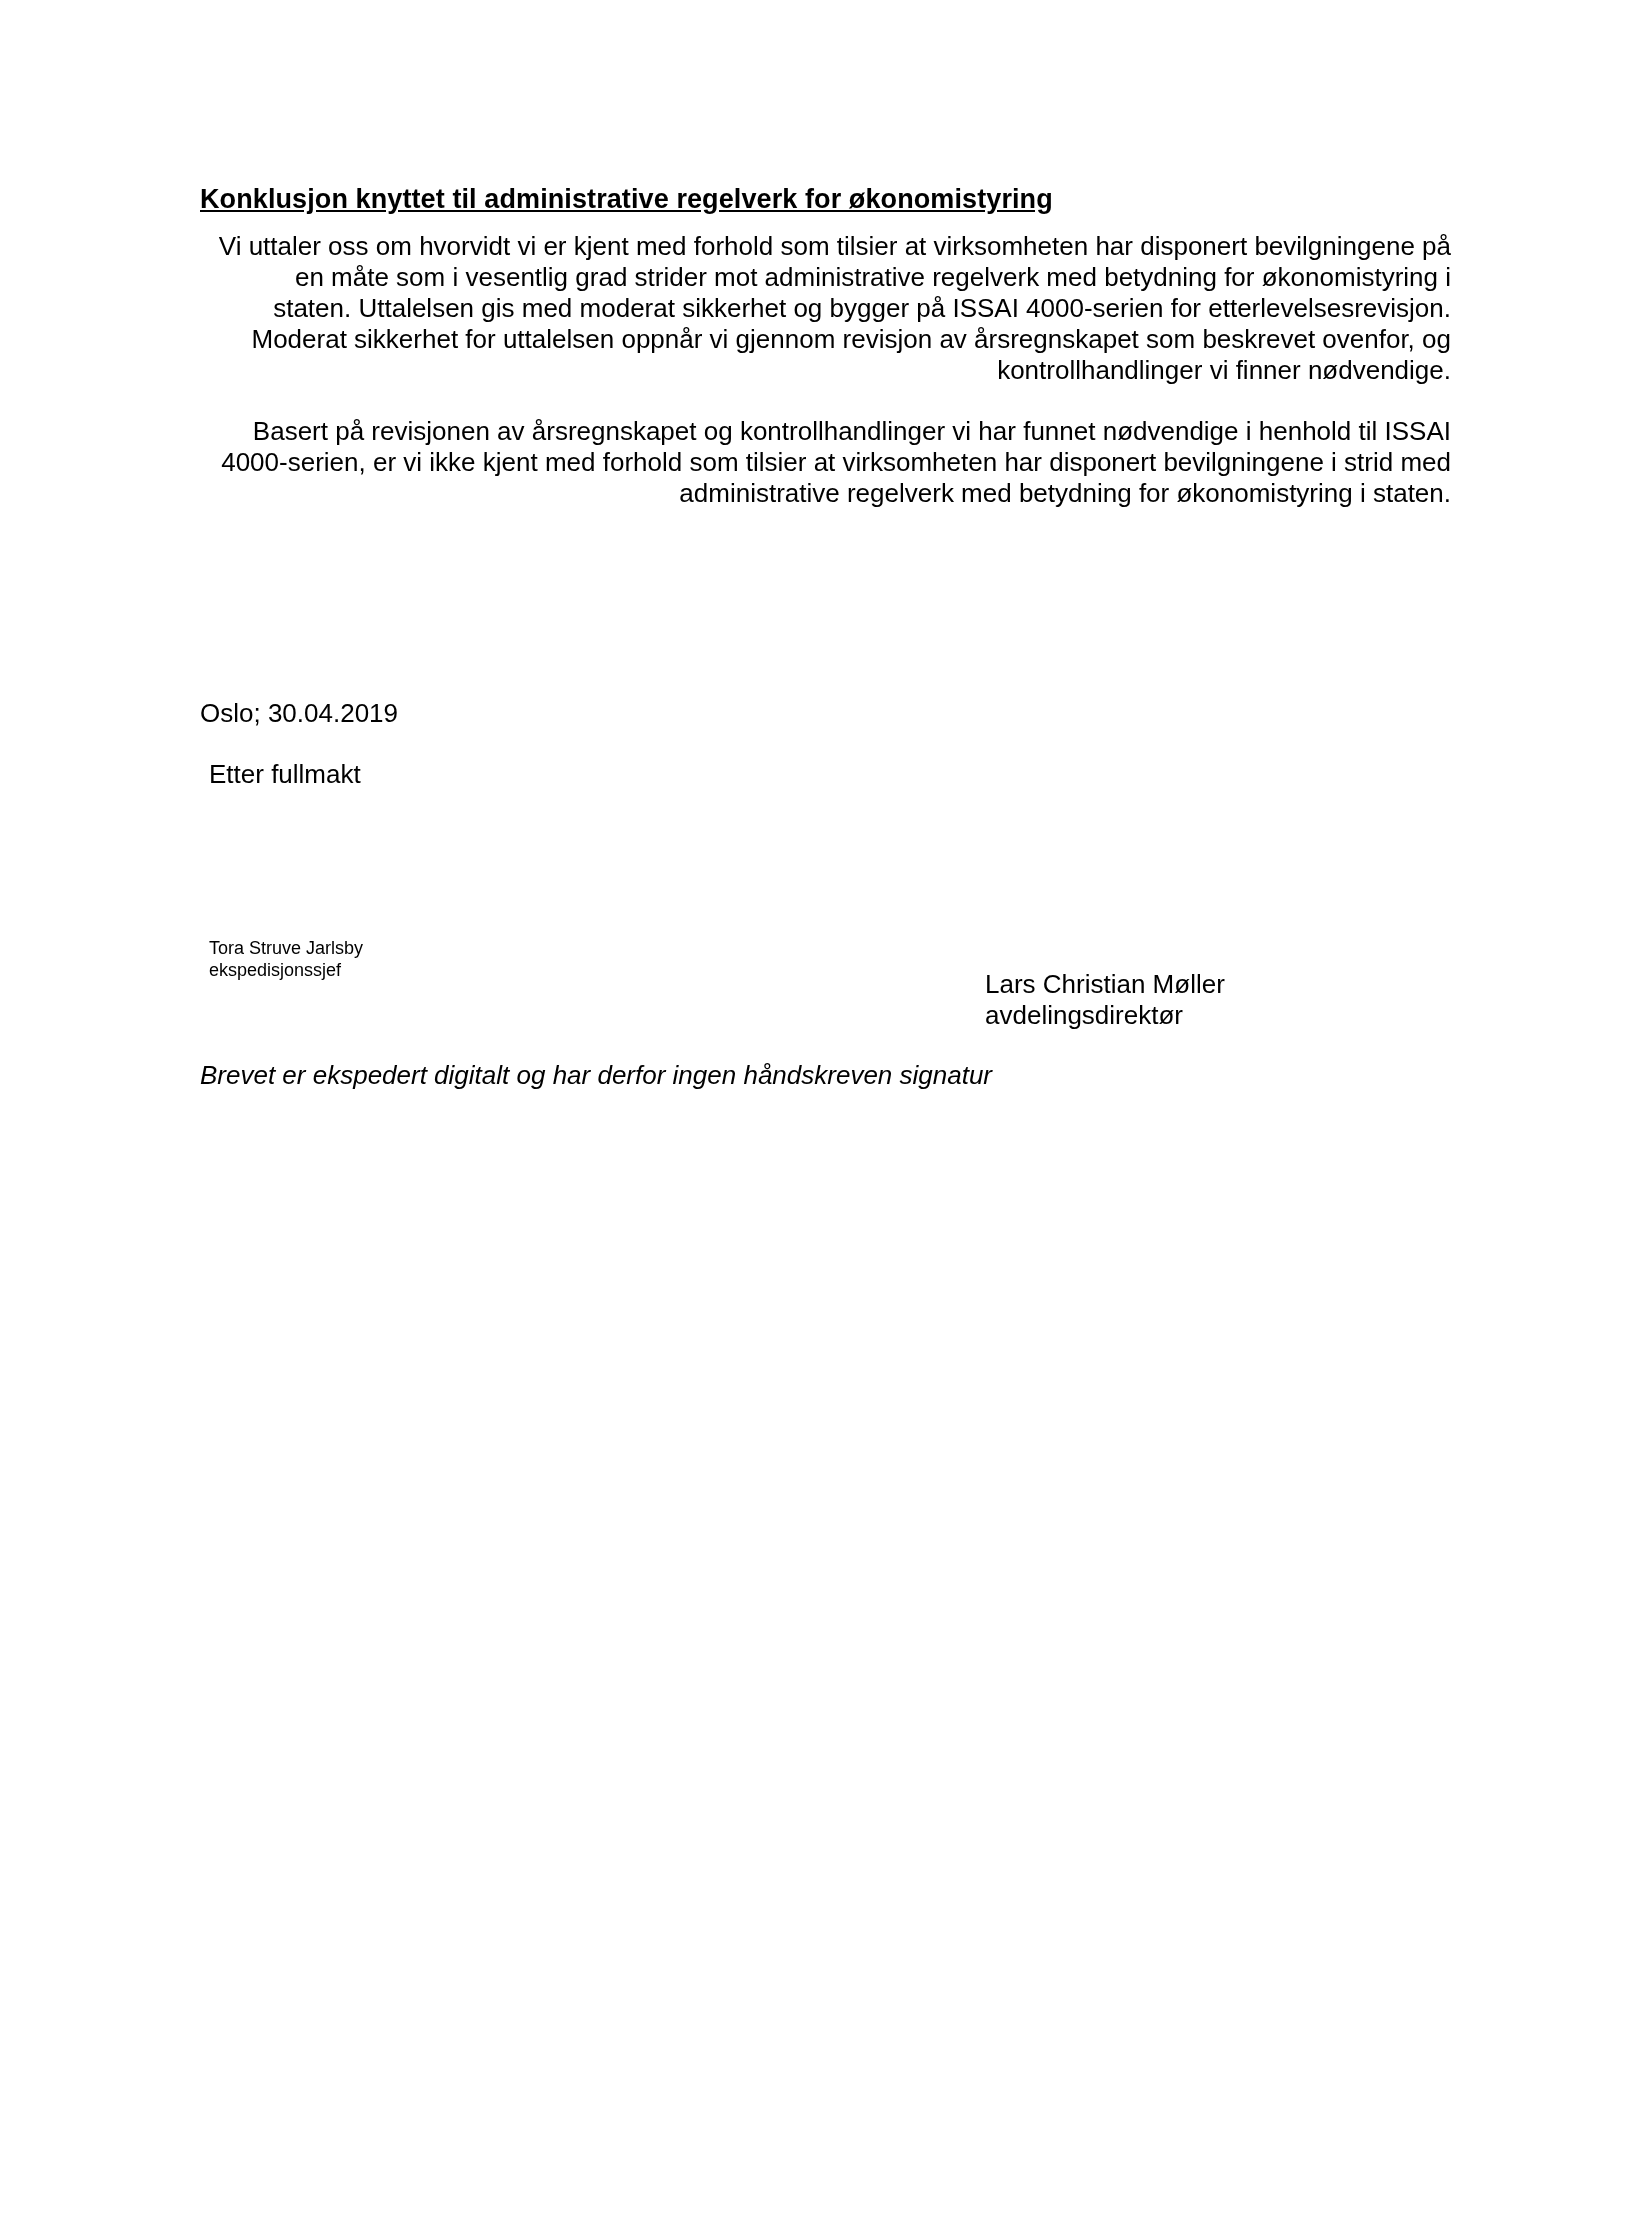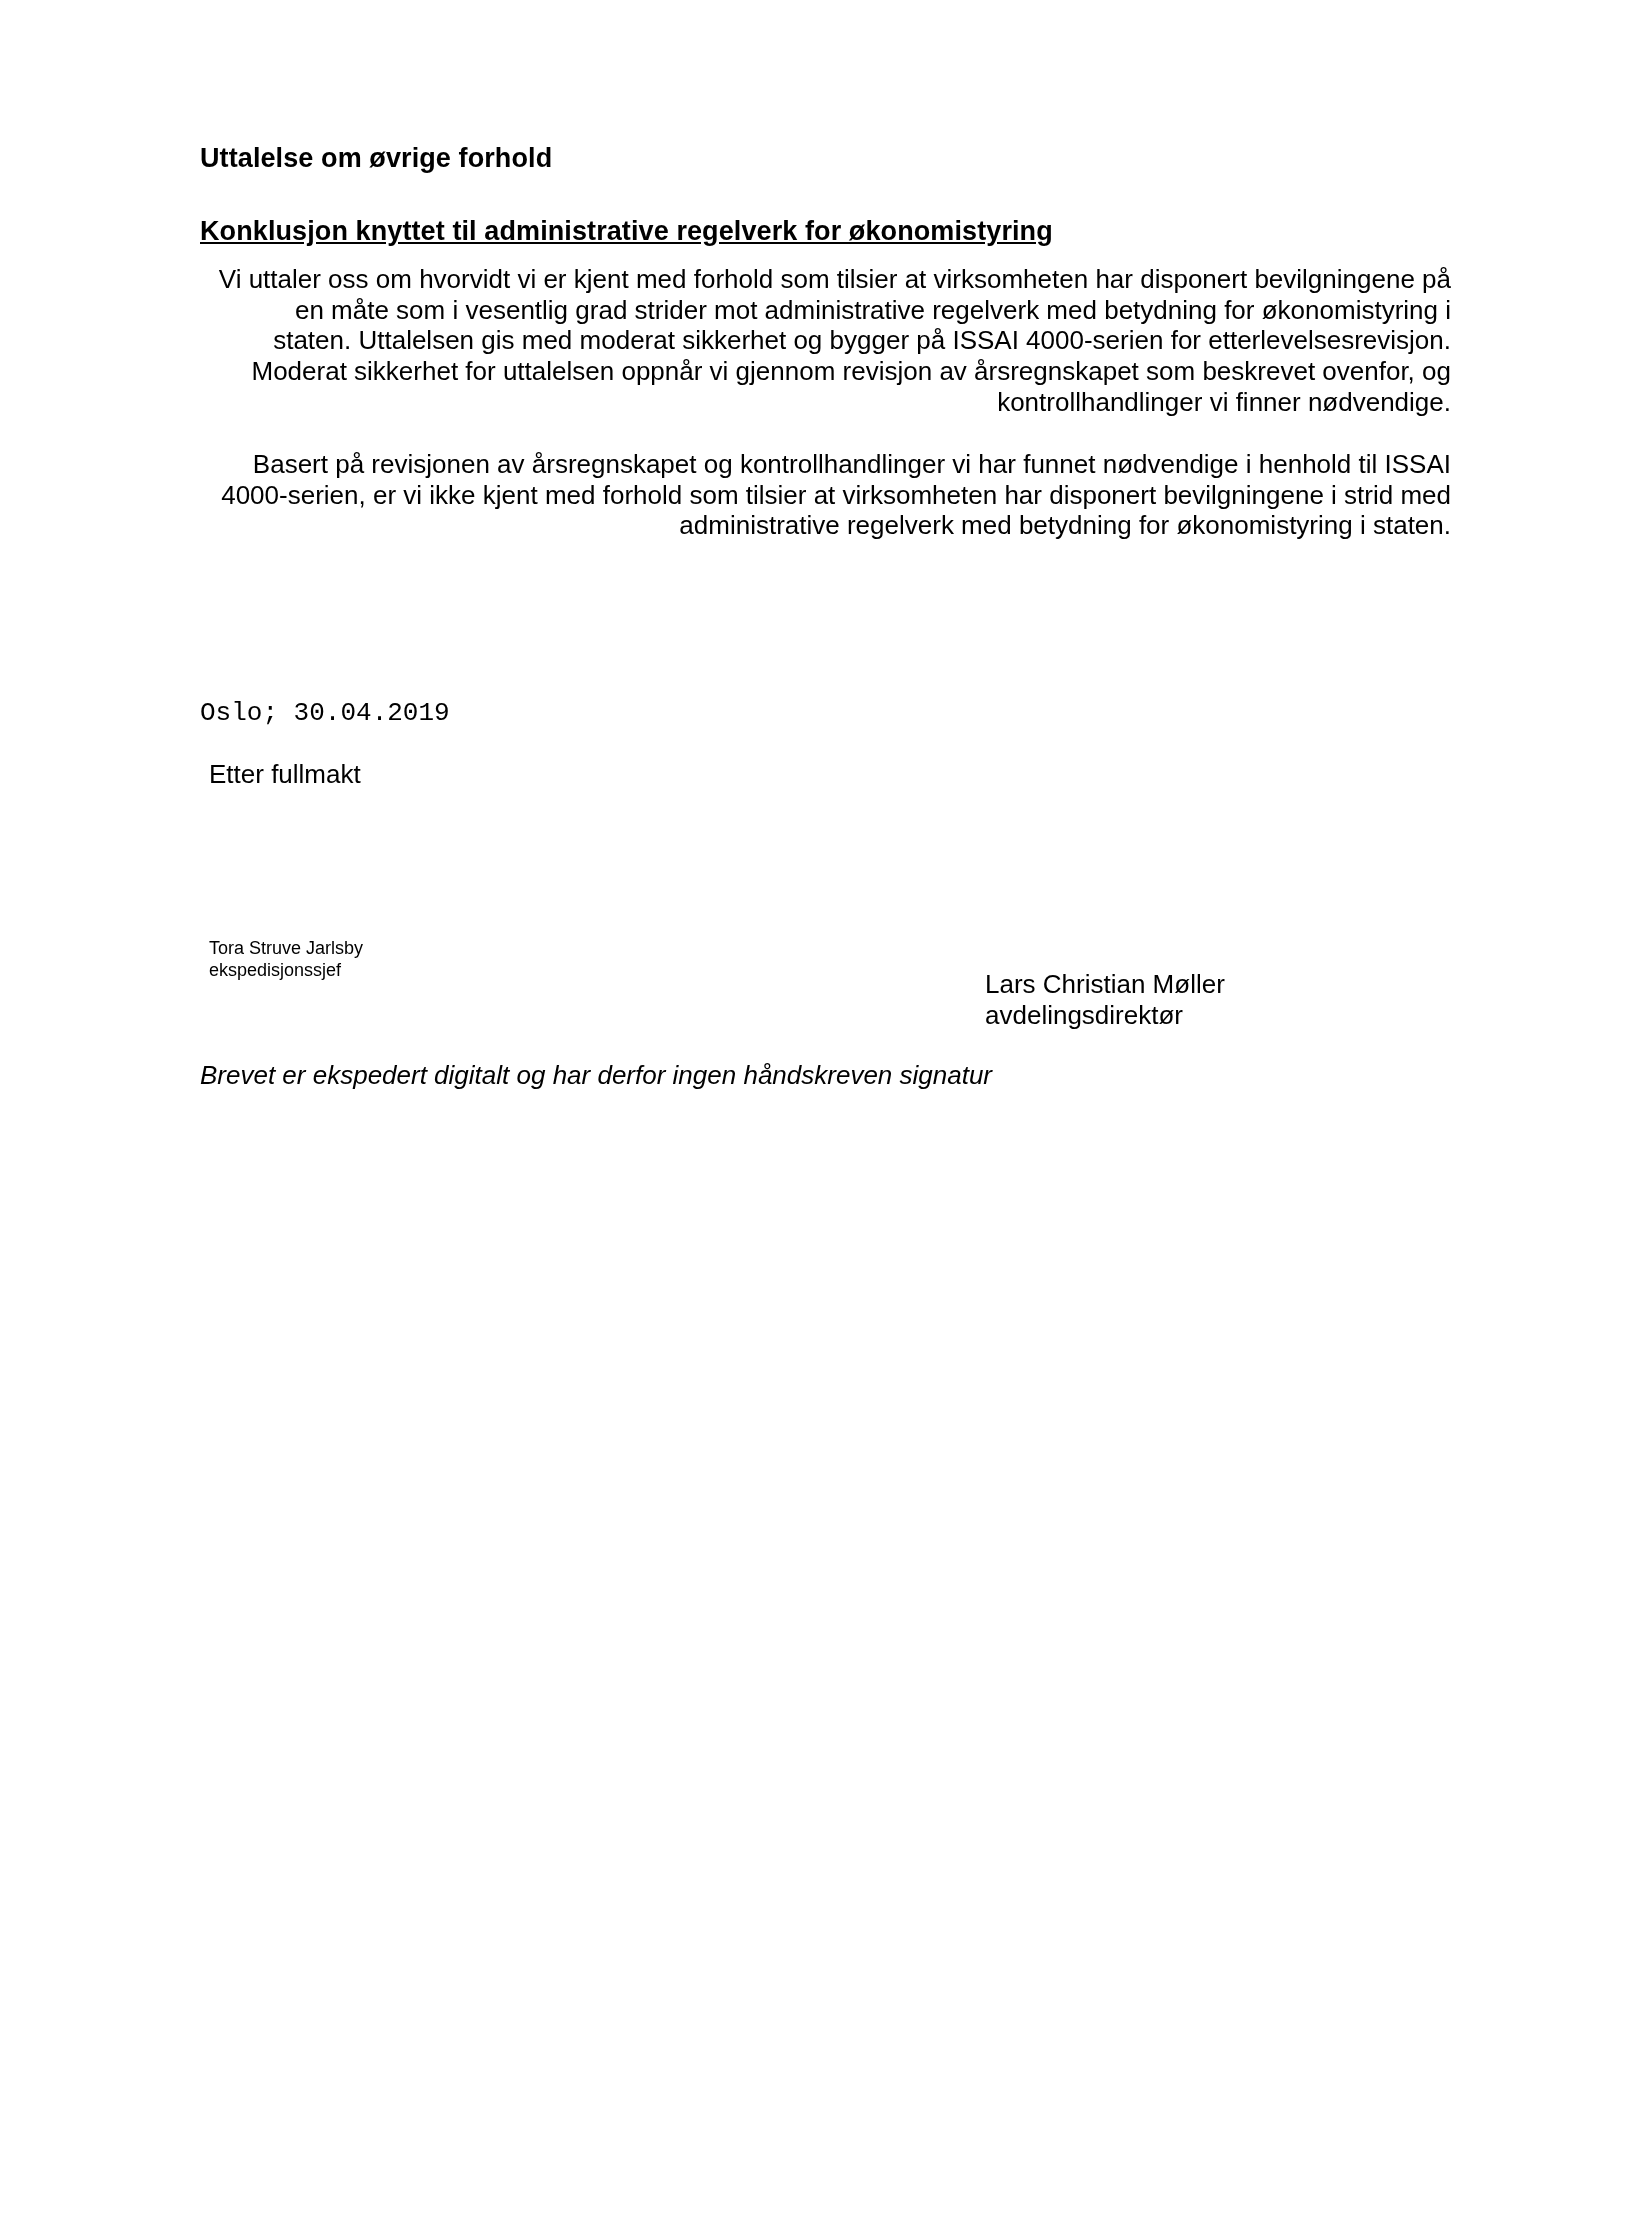--- a/index.html
+++ b/index.html
@@ -72,21 +72,20 @@
     margin-top: 31px;
   }
 
   
   .date-line {
     position: absolute;
     top: 698px;
     left: 200px;
     font-size: 26px;
     line-height: 1.185;
-    font-family: Liberation Mono, monospace;
   }
 
   .authority-line {
     position: absolute;
     top: 759px;
     left: 209px;
     font-size: 26px;
     line-height: 1.185;
     text-align: right;
   }
@@ -126,21 +125,20 @@
   }
 </style>
 </head>
 <body>
 
 <div class="page">
 
 
   <div class="content">
 
-    <h1 class="section-title">Uttalelse om øvrige forhold</h1>
 
     <h2 class="sub-title">Konklusjon knyttet til administrative regelverk for økonomistyring</h2>
 
     <p class="body-text">Vi uttaler oss om hvorvidt vi er kjent med forhold som tilsier at virksomheten har disponert bevilgningene på en måte som i vesentlig grad strider mot administrative regelverk med betydning for økonomistyring i staten. Uttalelsen gis med moderat sikkerhet og bygger på ISSAI 4000-serien for etterlevelsesrevisjon. Moderat sikkerhet for uttalelsen oppnår vi gjennom revisjon av årsregnskapet som beskrevet ovenfor, og kontrollhandlinger vi finner nødvendige.</p>
 
     <p class="body-text spaced">Basert på revisjonen av årsregnskapet og kontrollhandlinger vi har funnet nødvendige i henhold til ISSAI 4000-serien, er vi ikke kjent med forhold som tilsier at virksomheten har disponert bevilgningene i strid med administrative regelverk med betydning for økonomistyring i staten.</p>
 
   </div>
 
   <div class="date-line">Oslo; 30.04.2019</div>

